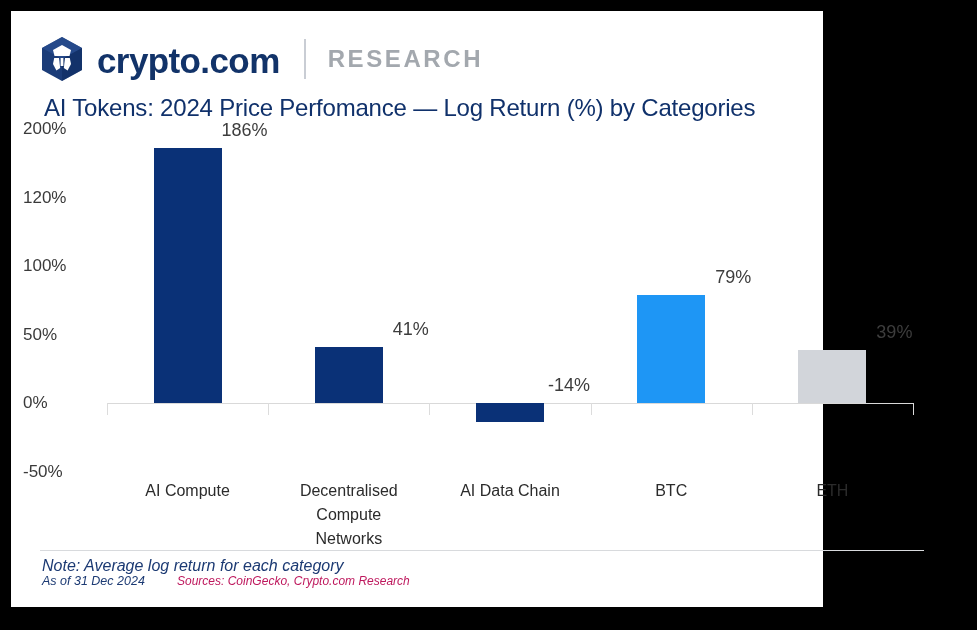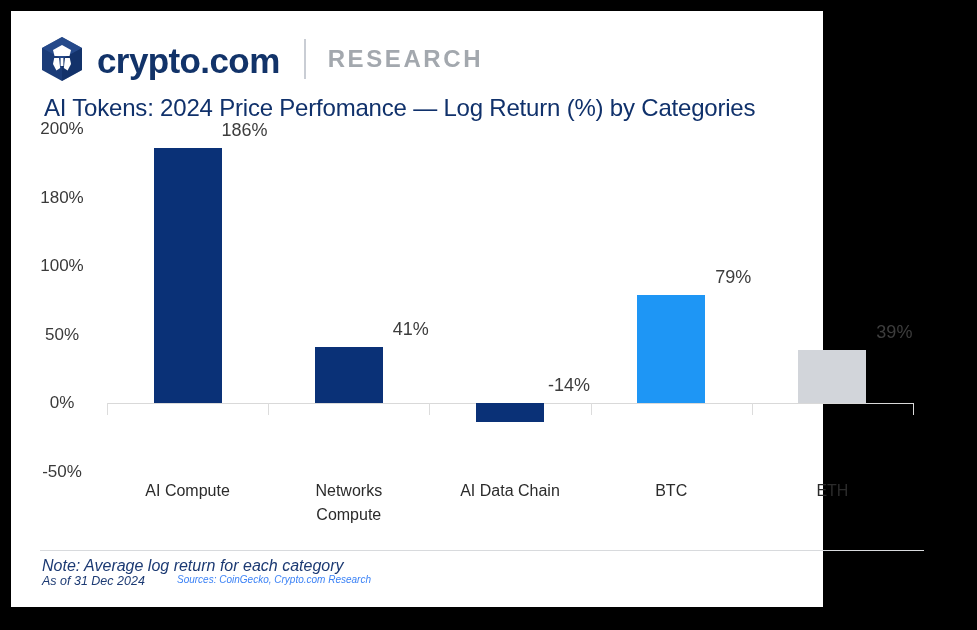--- a/index.html
+++ b/index.html
@@ -87,21 +87,21 @@
     left: 0;
     top: 0;
     width: 944px;
     height: 596px;
   }
 
   .y-tick-label {
     position: absolute;
     right: 0;
     width: 78px;
-    text-align: center;
+    text-align: left;
     font-size: 17px;
     color: #3a3a3a;
     transform: translateY(-50%);
   }
   .y-tick-wrap {
     position: absolute;
     left: 12px;
     width: 78px;
     height: 0;
   }
@@ -166,23 +166,23 @@
     top: 563px;
     font-size: 12.5px;
     font-style: italic;
     color: #1c3a73;
     white-space: nowrap;
   }
   #sources-line {
     position: absolute;
     left: 166px;
     top: 563px;
-    font-size: 10px;
+    font-size: 12px;
     font-style: italic;
-    color: #3b82f6;
+    color: #be185d;
     white-space: nowrap;
   }
 </style>
 </head>
 <body>
 
 <div id="screen">
   <div id="card">
 
     <div id="header">
@@ -204,21 +204,21 @@
 
     <div id="chart-title">AI Tokens: 2024 Price Perfomance — Log Return (%) by Categories</div>
 
     <div id="plot">
       <div id="axis-line"></div>
       <div id="y-ticks">
           <div class="y-tick-wrap" style="top: 118px;">
             <div class="y-tick-label">200%</div>
           </div>
           <div class="y-tick-wrap" style="top: 186.5px;">
-            <div class="y-tick-label">180%</div>
+            <div class="y-tick-label">120%</div>
           </div>
           <div class="y-tick-wrap" style="top: 255px;">
             <div class="y-tick-label">100%</div>
           </div>
           <div class="y-tick-wrap" style="top: 323.5px;">
             <div class="y-tick-label">50%</div>
           </div>
           <div class="y-tick-wrap" style="top: 392px;">
             <div class="y-tick-label">0%</div>
           </div>
@@ -244,22 +244,23 @@
           <div class="bar" style="left: 626.2px; width: 68px; height: 108.23px; top: 283.77px; background: rgb(30, 150, 245);"></div>
           <div class="bar-value" style="left: 580.2px; top: 255.77px;">79%</div>
           <div class="bar" style="left: 787.4px; width: 68px; height: 53.43px; top: 338.57px; background: rgb(210, 213, 218);"></div>
           <div class="bar-value" style="left: 741.4px; top: 310.57px;">39%</div>
         </div>
       <div id="cat-labels">
           <div class="cat-label" style="left: 81.6px; top: 468px;">
             <div>AI Compute</div>
           </div>
           <div class="cat-label" style="left: 242.8px; top: 468px;">
+            <div>Decentralised</div>
+            <div>Compute</div>
             <div>Networks</div>
-            <div>Compute</div>
           </div>
           <div class="cat-label" style="left: 404px; top: 468px;">
             <div>AI Data Chain</div>
           </div>
           <div class="cat-label" style="left: 565.2px; top: 468px;">
             <div>BTC</div>
           </div>
           <div class="cat-label" style="left: 726.4px; top: 468px;">
             <div>ETH</div>
           </div>

